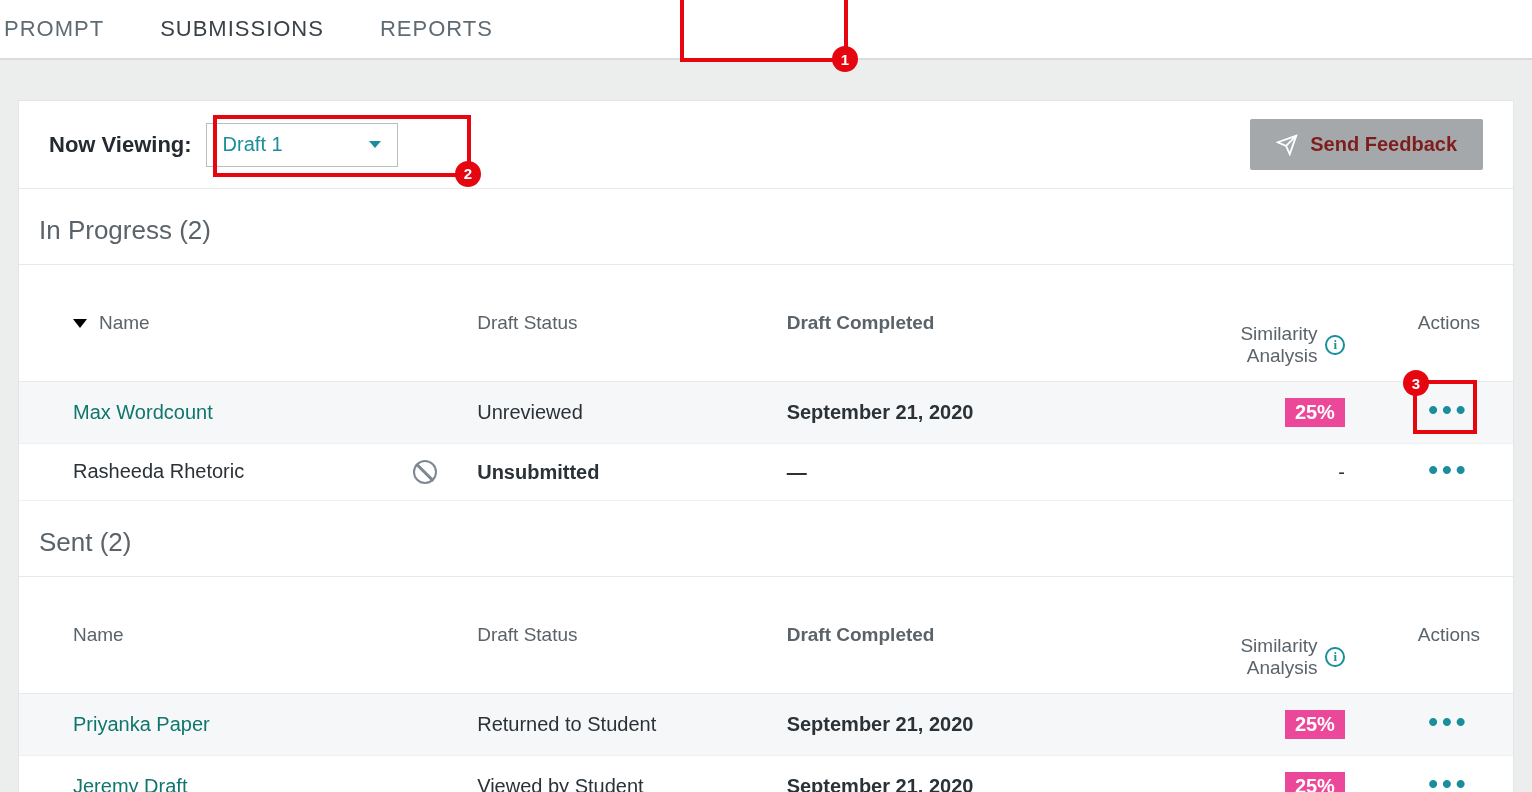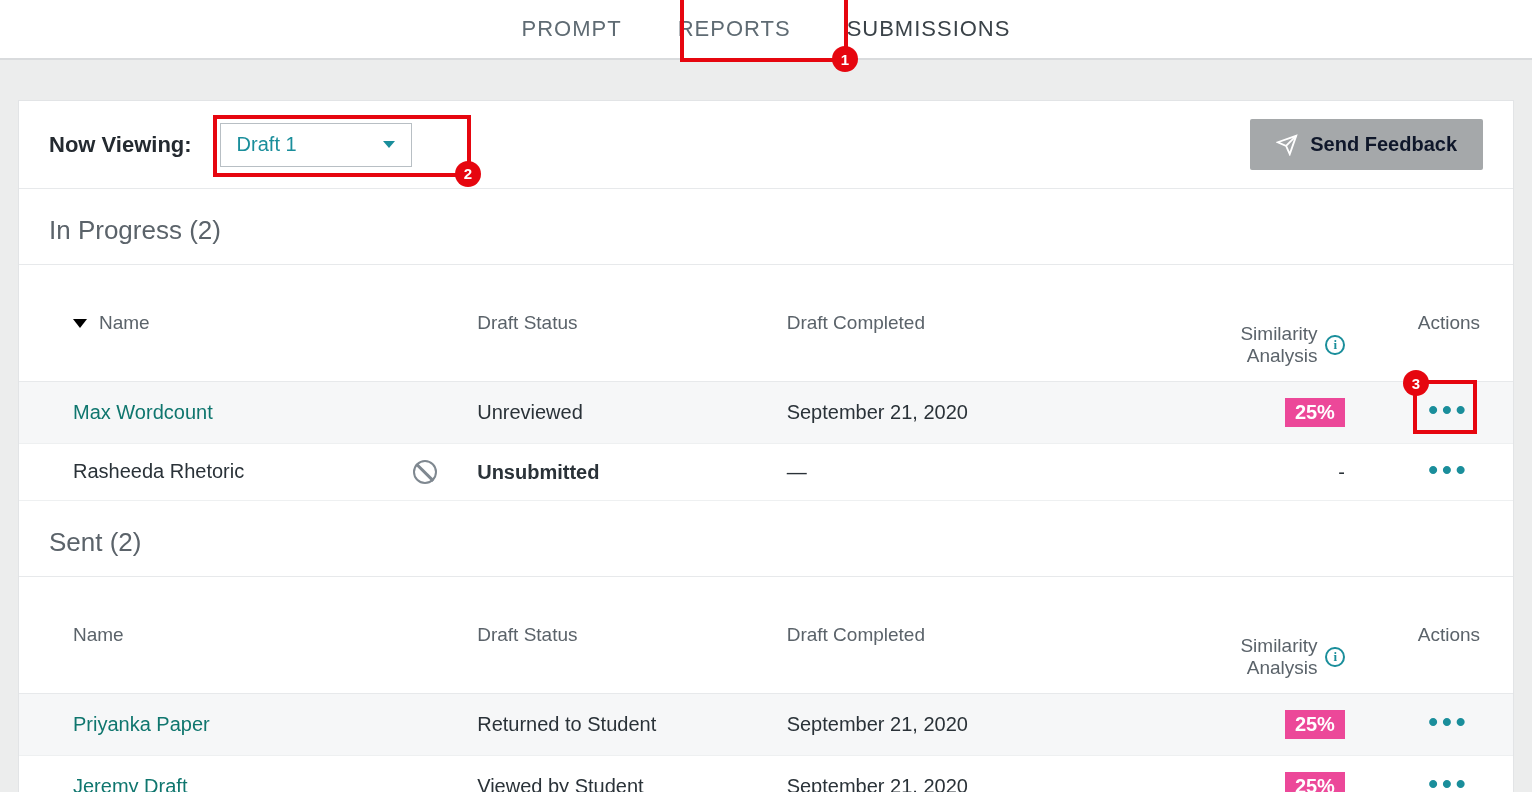--- a/index.html
+++ b/index.html
@@ -5,21 +5,20 @@
   * { box-sizing: border-box; margin: 0; padding: 0; }
   body {
     font-family: "Segoe UI", -apple-system, Arial, sans-serif;
     background: #ffffff;
     color: #333;
     width: 1532px;
   }
   
   .tabs {
     display: flex;
-    justify-content: center;
     gap: 48px;
     height: 60px;
     align-items: center;
     border-bottom: 2px solid #d9dbdd;
     position: relative;
   }
   .tab {
     font-size: 22px;
     letter-spacing: 1px;
     color: #5f6b73;
@@ -49,21 +48,21 @@
   }
   .annot-badge.b1 { right: -14px; bottom: -14px; }
   .body-area { background:#eceded; padding:40px 18px 30px 18px; }
   .card { background:#fff; border:1px solid #e2e4e6; }
   
   .card-header {
     display:flex; align-items:center; justify-content:space-between;
     padding: 18px 30px; border-bottom:1px solid #e7e9eb;
     position:relative;
   }
-  .now-viewing-wrap { display:flex; align-items:center; gap:28px; position:relative; }
+  .now-viewing-wrap { display:flex; align-items:center; gap:14px; position:relative; }
   .now-viewing-label { font-size:22px; font-weight:600; color:#242a30; }
   .draft-select {
     width: 192px; height:44px;
     border:1px solid #b8bfc4;
     display:flex; align-items:center; justify-content:space-between;
     padding:0 16px;
     font-size:20px; color:#1a8e9b;
     cursor:pointer;
   }
   .draft-select .caret {
@@ -72,29 +71,29 @@
   }
   .annot-box-select {
     position:absolute;
     border:4px solid #e6060f;
     left: 164px; top:-8px;
     width: 258px; height:62px;
     pointer-events:none;
   }
   .annot-badge.b2 { right:-14px; bottom:-14px; }
   .send-btn {
-    background:#a5a8aa; color:#0f172a;
+    background:#a5a8aa; color:#7f1d1d;
     border:none; padding:14px 26px;
     font-size:20px; font-weight:600;
     display:flex; align-items:center; gap:12px;
     cursor:pointer; border-radius:2px;
   }
   .send-btn svg { width:22px; height:22px; fill:none; stroke:#fff; stroke-width:2; }
   
-  .section-title { font-size:26px; color:#5b636a; padding:26px 30px 18px 30px; }
+  .section-title { font-size:26px; color:#5b636a; padding:26px 30px 18px 20px; }
   table { width:100%; border-collapse:collapse; }
   thead th {
     text-align:center; font-weight:400; color:#5b636a; font-size:19px;
     padding:14px 10px;
     border-top:1px solid #e7e9eb;
     border-bottom:1px solid #e7e9eb;
   }
   th:first-child, td:first-child { padding-left:54px; }
   tbody td {
     padding:16px 10px; font-size:20px; color:#2a3238; border-bottom:1px solid #eef0f1;
@@ -120,41 +119,41 @@
   }
   .sim-dash { font-size:20px; color:#2a3238; }
   .info-icon {
     display:inline-flex; width:20px;height:20px;border:2px solid #1a8e9b;border-radius:50%;
     align-items:center;justify-content:center;color:#1a8e9b;font-size:13px;font-weight:700;
     margin-left:8px; font-family:Georgia, serif;
   }
   .dots { color:#1a8e9b; font-size:28px; letter-spacing:4px; cursor:pointer; font-weight:700; line-height:10px; }
   .col-name{width:420px;}
   .col-status{width:290px;}
-  .col-completed{width:360px;}
+  .col-completed{width:360px;font-weight:bold;}
   .col-sim{width:210px; text-align:right; padding-right:40px !important;}
   .col-actions{width:120px; text-align:center;}
   td.col-sim{ text-align:right; padding-right:40px;}
   td.col-actions{ text-align:center; position:relative;}
   .annot-box-actions{
     position:absolute; border:4px solid #e6060f;
     width:64px;height:54px; top:-2px; left:28px; pointer-events:none;
   }
   .annot-badge.b3 { left:-14px; top:-14px; }
   th .th-inner{ display:flex; align-items:center; }
   th.col-sim .th-inner{ justify-content:flex-end;margin-top:44px; }
   th.col-actions .th-inner{ justify-content:center; }
 </style>
 </head>
 <body>
 
 <div class="tabs">
   <div class="tab">PROMPT</div>
+  <div class="tab active">SUBMISSIONS</div>
   <div class="tab">REPORTS</div>
-  <div class="tab active">SUBMISSIONS</div>
   <div class="annot-box-tab">
     <div class="annot-badge b1">1</div>
   </div>
 </div>
 
 <div class="body-area">
   <div class="card">
 
     <div class="card-header">
       <div class="now-viewing-wrap">

